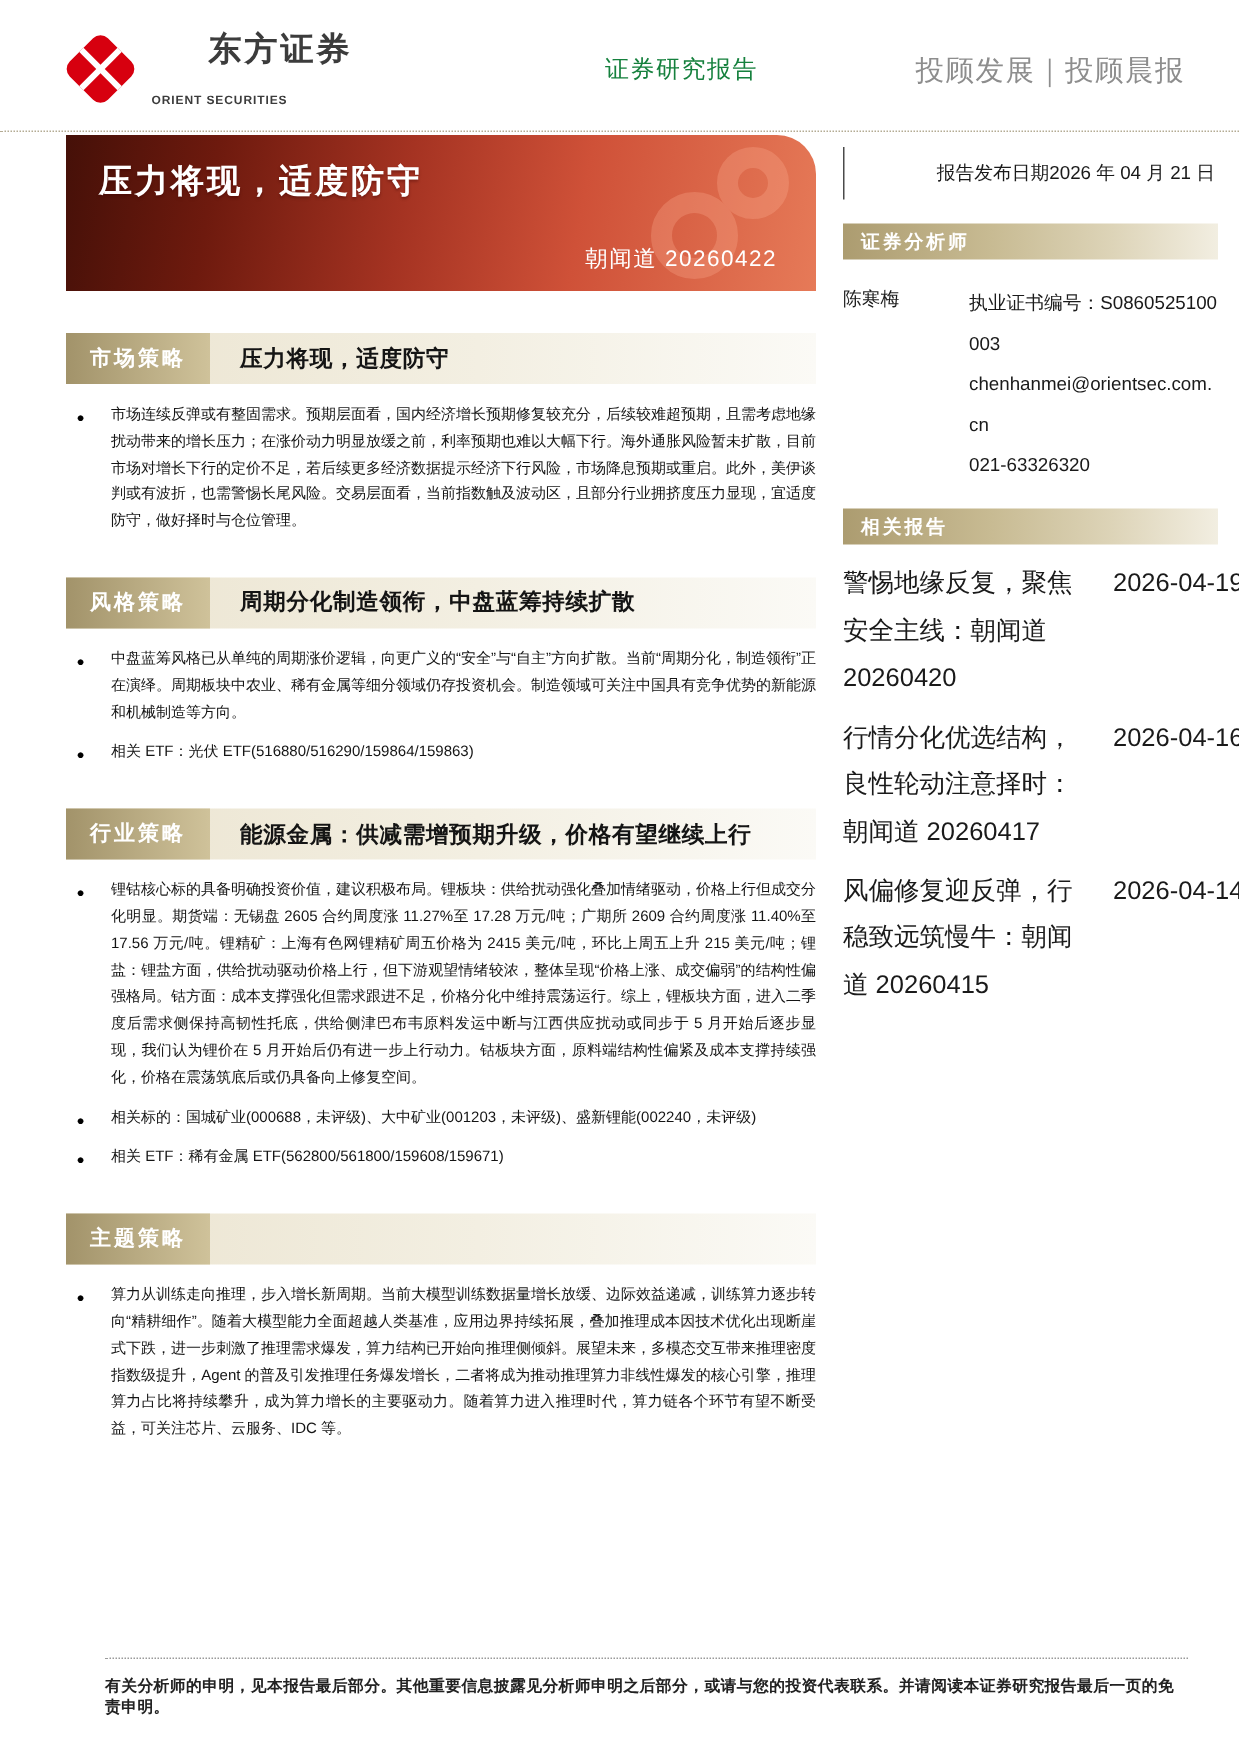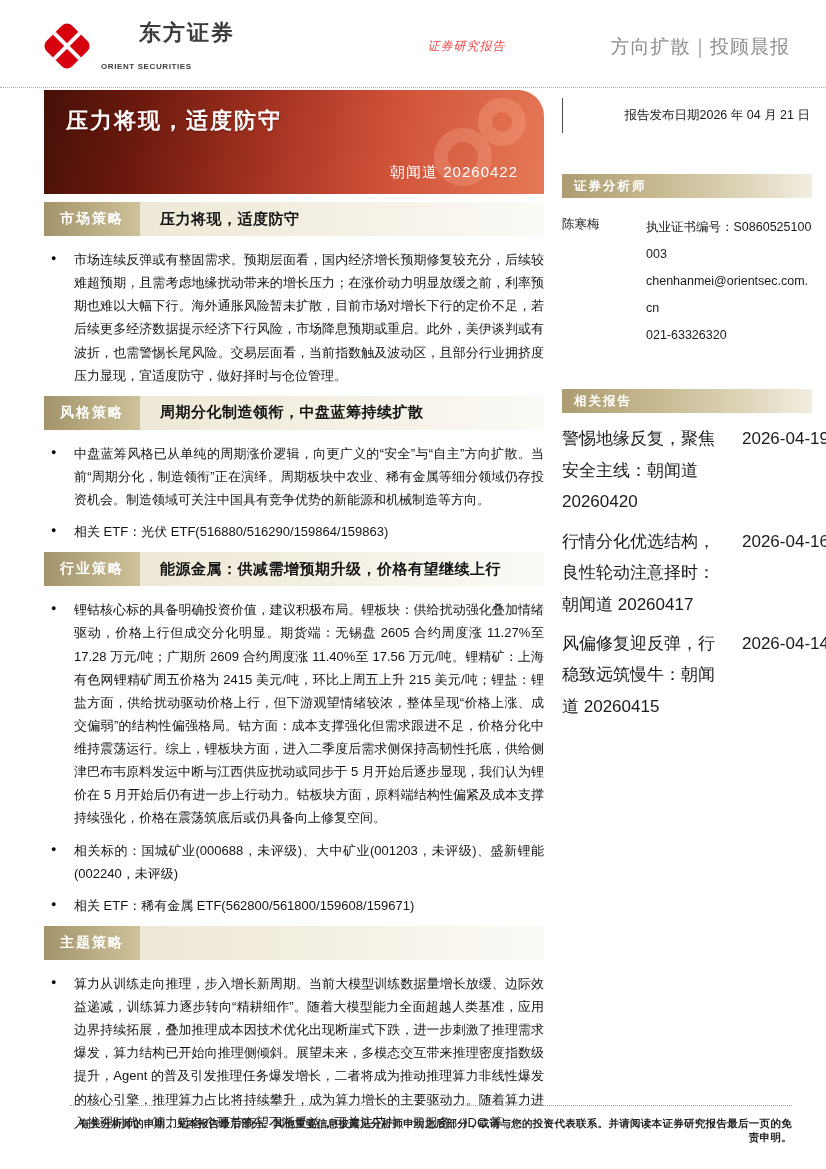--- a/index.html
+++ b/index.html
@@ -22,21 +22,21 @@
   }
   .logo-diamond::before {
     content:""; position:absolute; left:44%; top:-12%; width:12%; height:124%; background:#fff;
   }
   .logo-diamond::after {
     content:""; position:absolute; top:44%; left:-12%; height:12%; width:124%; background:#fff;
   }
   .brand-text { display:flex; flex-direction:column; line-height:1.05; }
   .brand-cn { font-size:22px; font-weight:bold; color:#3c3c3c; letter-spacing:2px;margin-left:38px; }
   .brand-en { font-size:8px; font-weight:bold; color:#3c3c3c; letter-spacing:0.6px; margin-top:19px; }
-  .header-center { margin-left:auto; font-size:12px; color:#ef4444; letter-spacing:1px;font-style:italic; }
+  .header-center { margin-left:auto; font-size:16px; color:#15803d; letter-spacing:1px; }
   .header-right { margin-left:105px; font-size:19px; color:#8d8d8d; letter-spacing:1px; white-space:nowrap; }
 
   
   .main { display:flex; padding:2px 14px 0 44px; gap:18px; }
   .col-left { width:500px; flex:0 0 auto; }
   .col-right { flex:1; padding-top:0; }
 
   
   .banner {
     height:104px; position:relative; border-radius:0 26px 0 0; overflow:hidden;
@@ -51,79 +51,79 @@
   .banner-deco .r2 { width:58px; height:58px; right:34px; top:32px; }
   .banner-title {
     position:absolute; left:22px; top:16px; color:#fff; font-size:22px; font-weight:bold;
     letter-spacing:2px; text-shadow:0 1px 2px rgba(60,0,0,.4);
   }
   .banner-sub {
     position:absolute; right:26px; bottom:12px; color:#fff; font-size:15px; letter-spacing:1px;
   }
 
   
-  .section { margin-top:8px; }
+  .section { margin-top:28px; }
   .sec-head {
     display:flex; align-items:stretch; height:34px;
     background:linear-gradient(90deg,#ebe4d0 0%,#f3efe2 55%,#fbfaf6 100%);
   }
   .sec-label {
     width:96px; flex:0 0 auto; display:flex; align-items:center; justify-content:center;
     background:linear-gradient(90deg,#a2936a,#cfc29a); color:#fff; font-weight:bold;
     font-size:14px; letter-spacing:2px;
   }
   .sec-title { display:flex; align-items:center; margin-left:20px; font-weight:bold; font-size:15px; color:#141414; letter-spacing:0.5px; }
   .bullets { margin:12px 0 0 0; }
   .bullet {
     position:relative; padding-left:30px; margin-bottom:9px;
-    font-size:13px; line-height:1.78; text-align:justify; color:#141414;
+    font-size:10px; line-height:1.78; text-align:justify; color:#141414;
   }
   .bullet::before { content:"●"; position:absolute; left:7px; top:2px; font-size:9px; color:#000; }
 
   
   .meta-row {
     display:flex; justify-content:flex-end; align-items:center;
     margin-top:8px; padding:9px 2px 9px 10px; border-left:1px solid #4a4a4a;
     font-size:12.5px; color:#1a1a1a;
   }
   .side-head {
-    height:24px; margin-top:41px; display:flex; align-items:center; padding-left:12px;
+    height:24px; margin-top:16px; display:flex; align-items:center; padding-left:12px;
     background:linear-gradient(90deg,#ac9c70 0%,#c8bb93 40%,#ddd4b8 72%,#f2eee1 100%);
     color:#fff; font-weight:bold; font-size:12.5px; letter-spacing:2px;
   }
   .analyst { display:flex; margin-top:16px; font-size:12.5px; }
   .analyst-name { width:84px; flex:0 0 auto; padding-top:2px; }
   .analyst-details { flex:1; line-height:2.15; word-break:break-all; }
   .reports { margin-top:10px; }
   .report { display:flex; font-size:17px; line-height:1.85; margin-top:8px; }
   .report-title { flex:1; padding-right:12px; }
   .report-date { width:70px; flex:0 0 auto; white-space:nowrap; }
 
   
   .footer {
     position:absolute; left:70px; right:34px; bottom:24px;
     border-top:1px dotted #9a9a9a; padding-top:11px;
-    text-align:right; font-size:10.5px; font-weight:bold; color:#222; letter-spacing:0.3px;
+    text-align:left; font-size:10.5px; font-weight:bold; color:#222; letter-spacing:0.3px;
   }
 </style>
 </head>
 <body>
 
 <div class="header">
   <div class="logo">
     <div class="logo-mark">
       <div class="logo-diamond"></div>
     </div>
     <div class="brand-text">
       <span class="brand-cn">东方证券</span>
       <span class="brand-en">ORIENT SECURITIES</span>
     </div>
   </div>
   <div class="header-center">证券研究报告</div>
-  <div class="header-right">方向扩散｜投顾晨报</div>
+  <div class="header-right">投顾发展｜投顾晨报</div>
 </div>
 
 <div class="main">
 
   <div class="col-left">
 
     <div class="banner">
       <div class="banner-deco">
         <div class="ring r1"></div>
         <div class="ring r2"></div>

